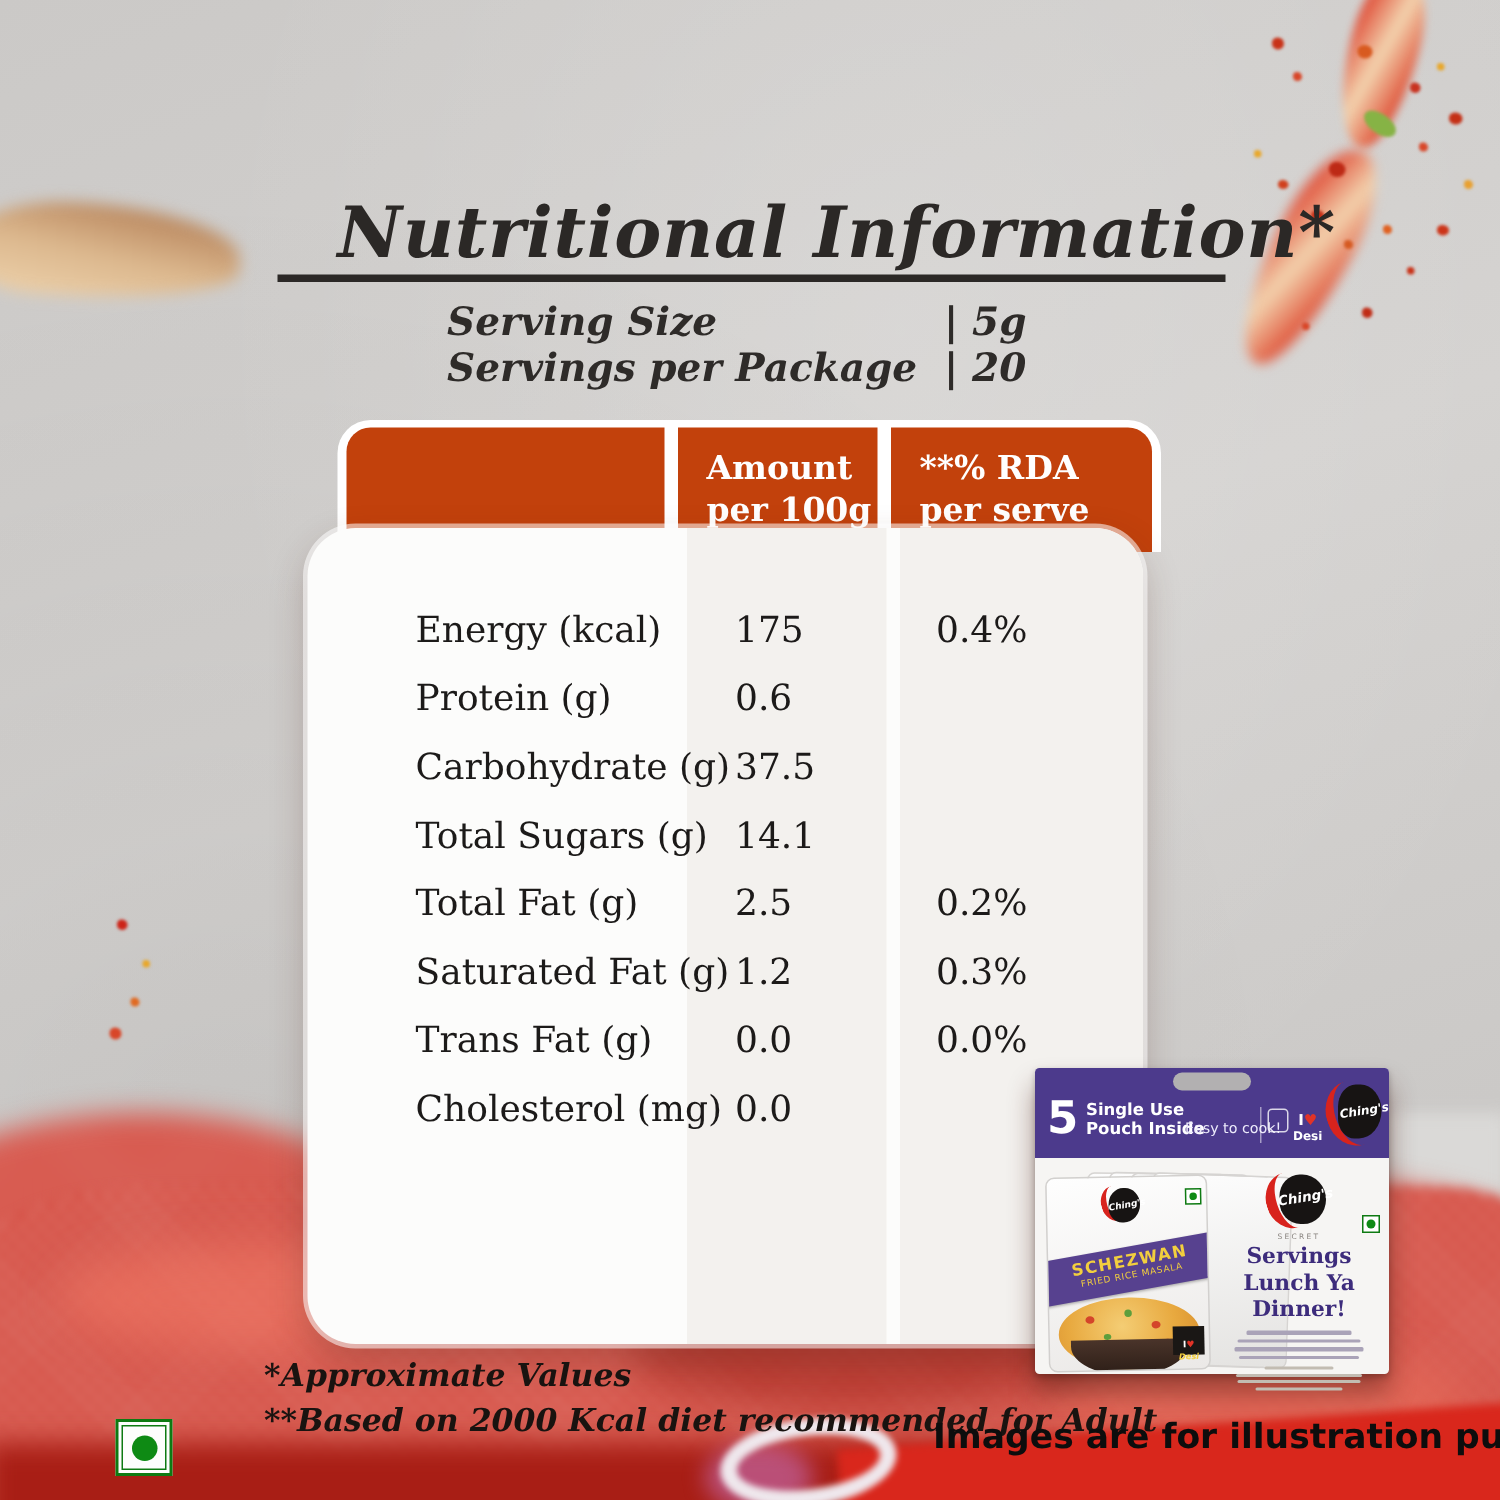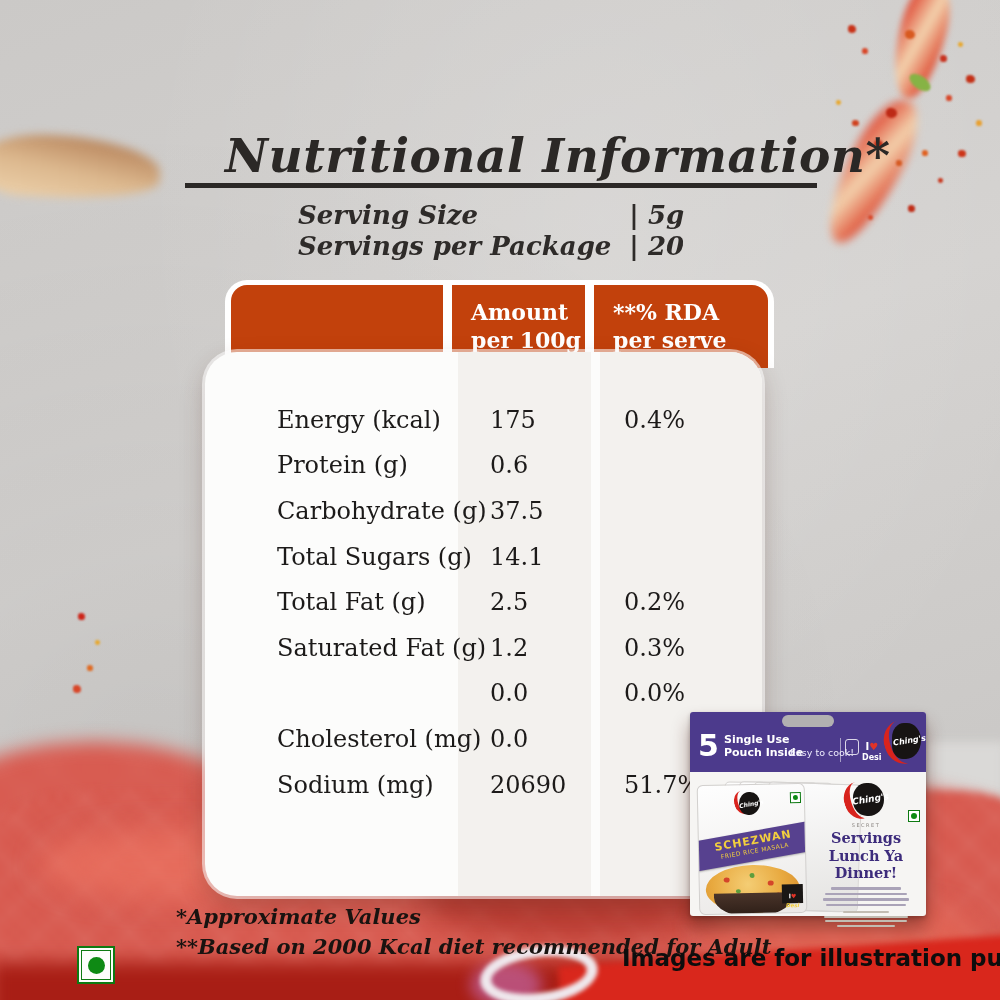--- a/index.html
+++ b/index.html
@@ -233,32 +233,28 @@
         <span class="tl">Total Fat (g)</span>
         <span class="ta">2.5</span>
         <span class="tr">0.2%</span>
       </div>
       <div class="trow">
         <span class="tl">Saturated Fat (g)</span>
         <span class="ta">1.2</span>
         <span class="tr">0.3%</span>
       </div>
       <div class="trow">
+        <span class="tl">Trans Fat (g)</span>
         <span class="ta">0.0</span>
         <span class="tr">0.0%</span>
       </div>
       <div class="trow">
         <span class="tl">Cholesterol (mg)</span>
         <span class="ta">0.0</span>
         <span class="tr"></span>
-      </div>
-      <div class="trow">
-        <span class="tl">Sodium (mg)</span>
-        <span class="ta">20690</span>
-        <span class="tr">51.7%</span>
       </div>
     </div>
   </div>
 
   <div class="abs foot">
     <div>*Approximate Values</div>
     <div>**Based on 2000 Kcal diet recommended for Adult</div>
   </div>
 
   <div class="abs veg">

